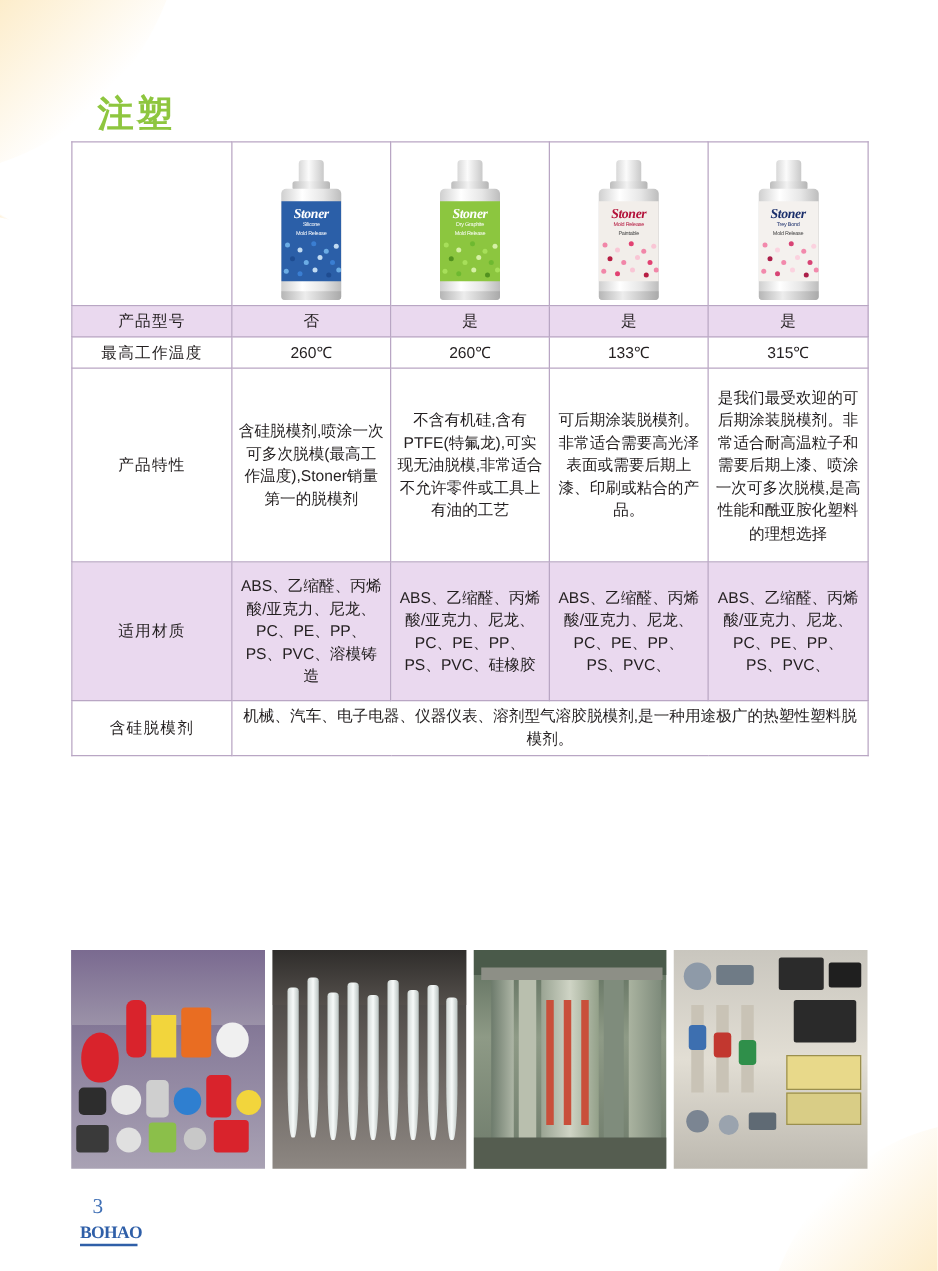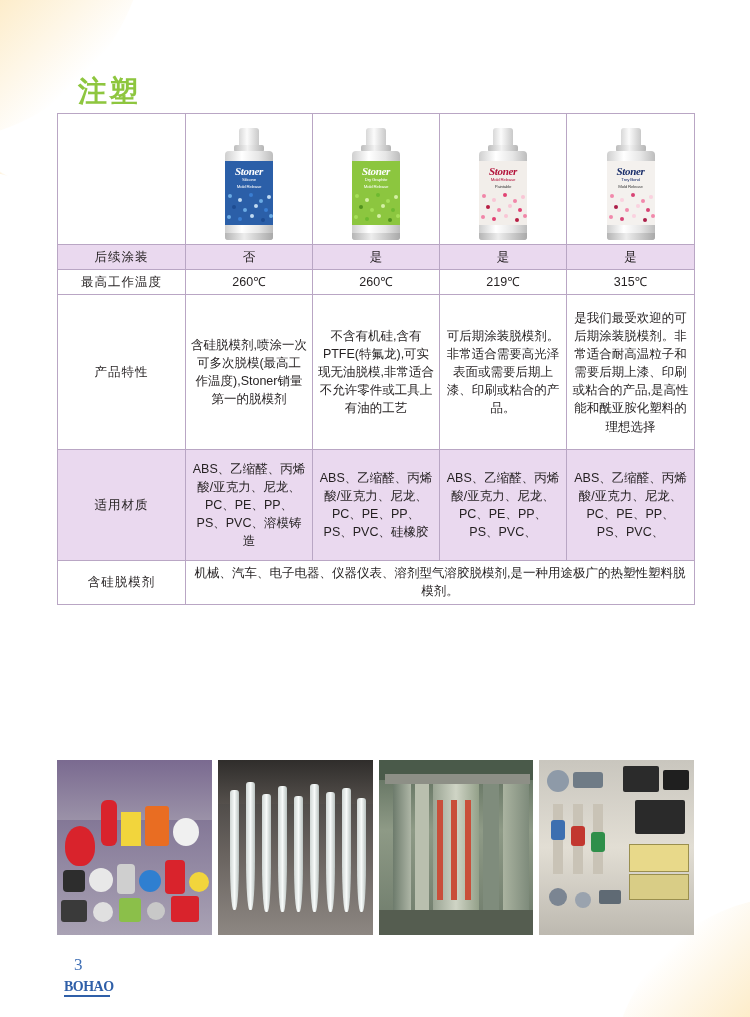--- a/index.html
+++ b/index.html
@@ -437,42 +437,42 @@
           </div>
         </div>
       </div>
     </td>
   </tr>
 
 
 
 
   <tr class="row-alt">
-    <td class="label-cell">后续涂装</td>
+    <td class="label-cell">产品型号</td>
     <td>否</td>
     <td>是</td>
     <td>是</td>
     <td>是</td>
   </tr>
 
   <tr class="row-plain">
     <td class="label-cell">最高工作温度</td>
     <td>260℃</td>
     <td>260℃</td>
-    <td>219℃</td>
+    <td>133℃</td>
     <td>315℃</td>
   </tr>
 
 
   <tr class="row-plain feat-row">
     <td class="label-cell">产品特性</td>
     <td class="text-left">含硅脱模剂,喷涂一次可多次脱模(最高工作温度),Stoner销量第一的脱模剂</td>
     <td class="text-left">不含有机硅,含有PTFE(特氟龙),可实现无油脱模,非常适合不允许零件或工具上有油的工艺</td>
     <td class="text-left">可后期涂装脱模剂。非常适合需要高光泽表面或需要后期上漆、印刷或粘合的产品。</td>
-    <td class="text-left">是我们最受欢迎的可后期涂装脱模剂。非常适合耐高温粒子和需要后期上漆、印刷或粘合的产品,是高性能和酰亚胺化塑料的理想选择</td>
+    <td class="text-left">是我们最受欢迎的可后期涂装脱模剂。非常适合耐高温粒子和需要后期上漆、喷涂一次可多次脱模,是高性能和酰亚胺化塑料的理想选择</td>
   </tr>
 
   <tr class="row-alt mat-row">
     <td class="label-cell">适用材质</td>
     <td class="text-left">ABS、乙缩醛、丙烯酸/亚克力、尼龙、PC、PE、PP、PS、PVC、溶模铸造</td>
     <td class="text-left">ABS、乙缩醛、丙烯酸/亚克力、尼龙、PC、PE、PP、PS、PVC、硅橡胶</td>
     <td class="text-left">ABS、乙缩醛、丙烯酸/亚克力、尼龙、PC、PE、PP、PS、PVC、</td>
     <td class="text-left">ABS、乙缩醛、丙烯酸/亚克力、尼龙、PC、PE、PP、PS、PVC、</td>
   </tr>
 

